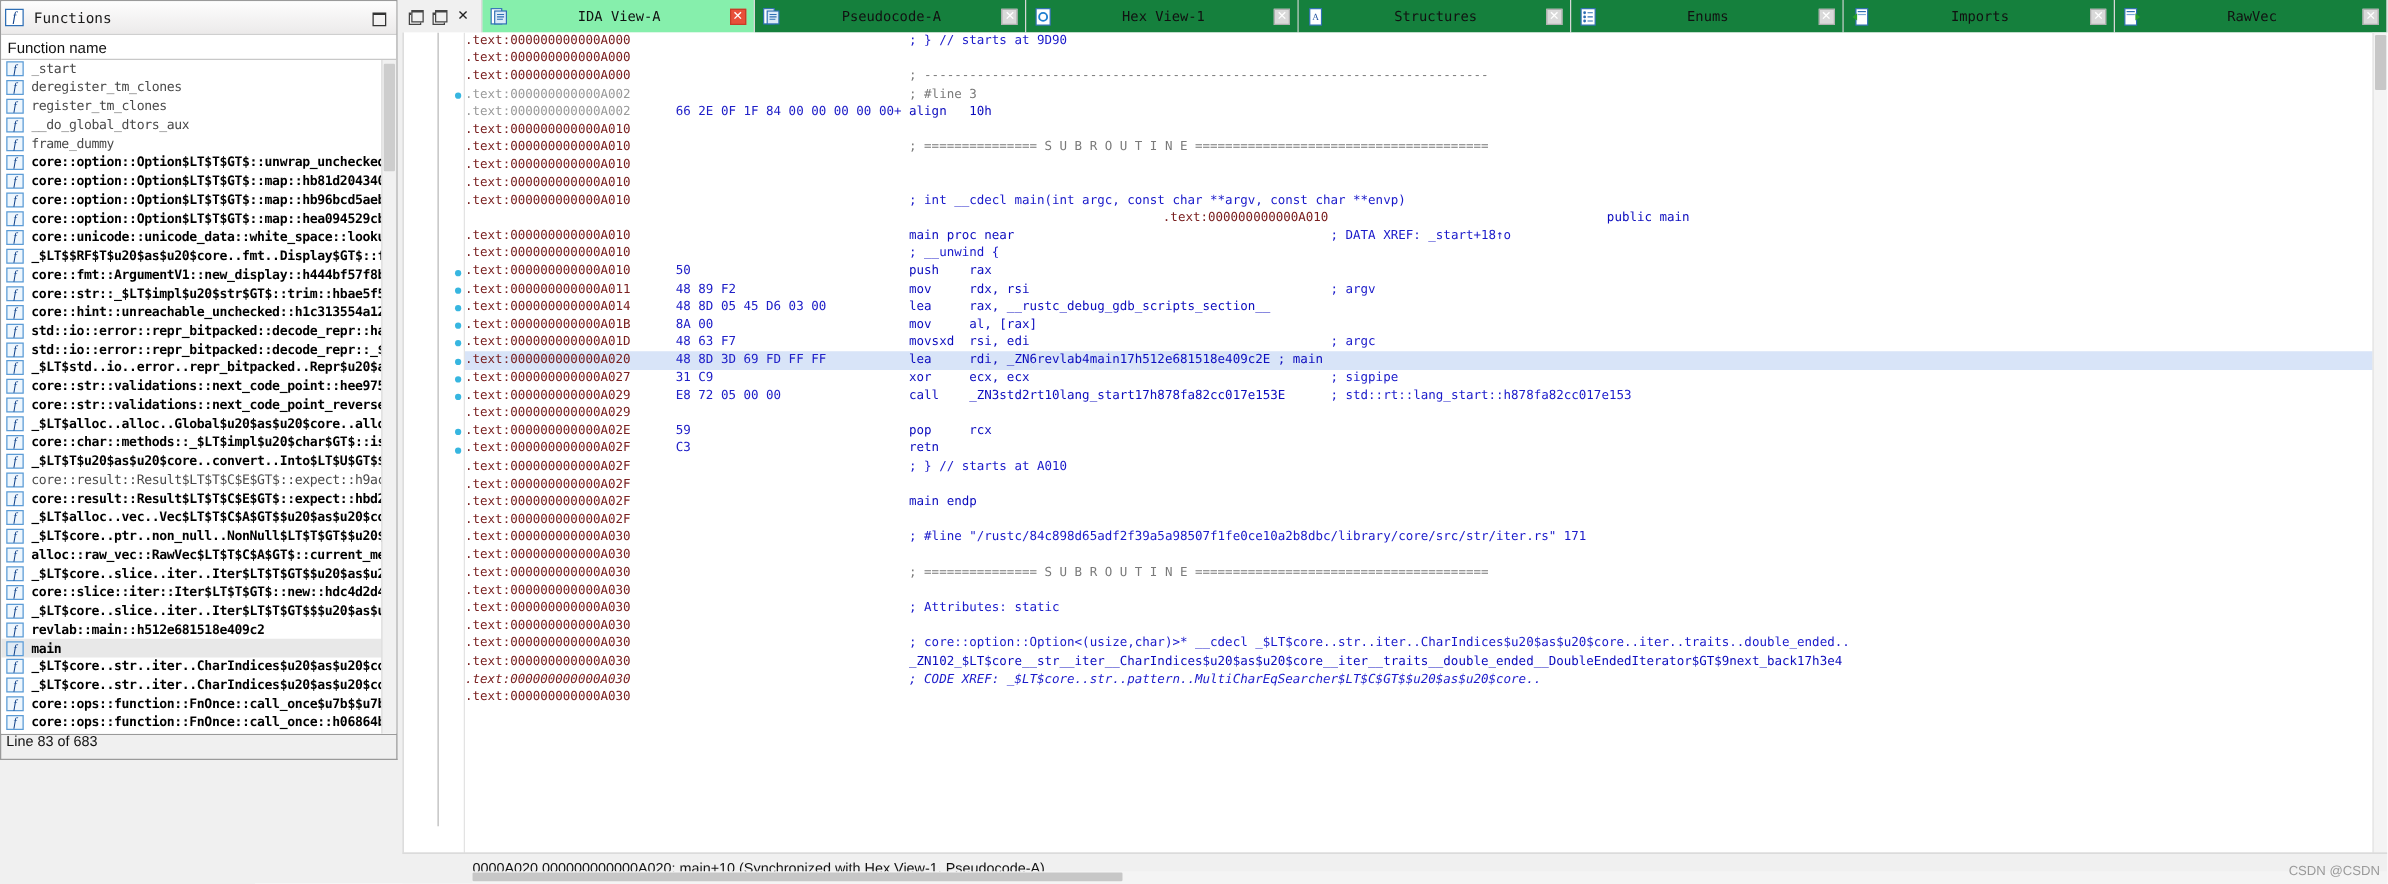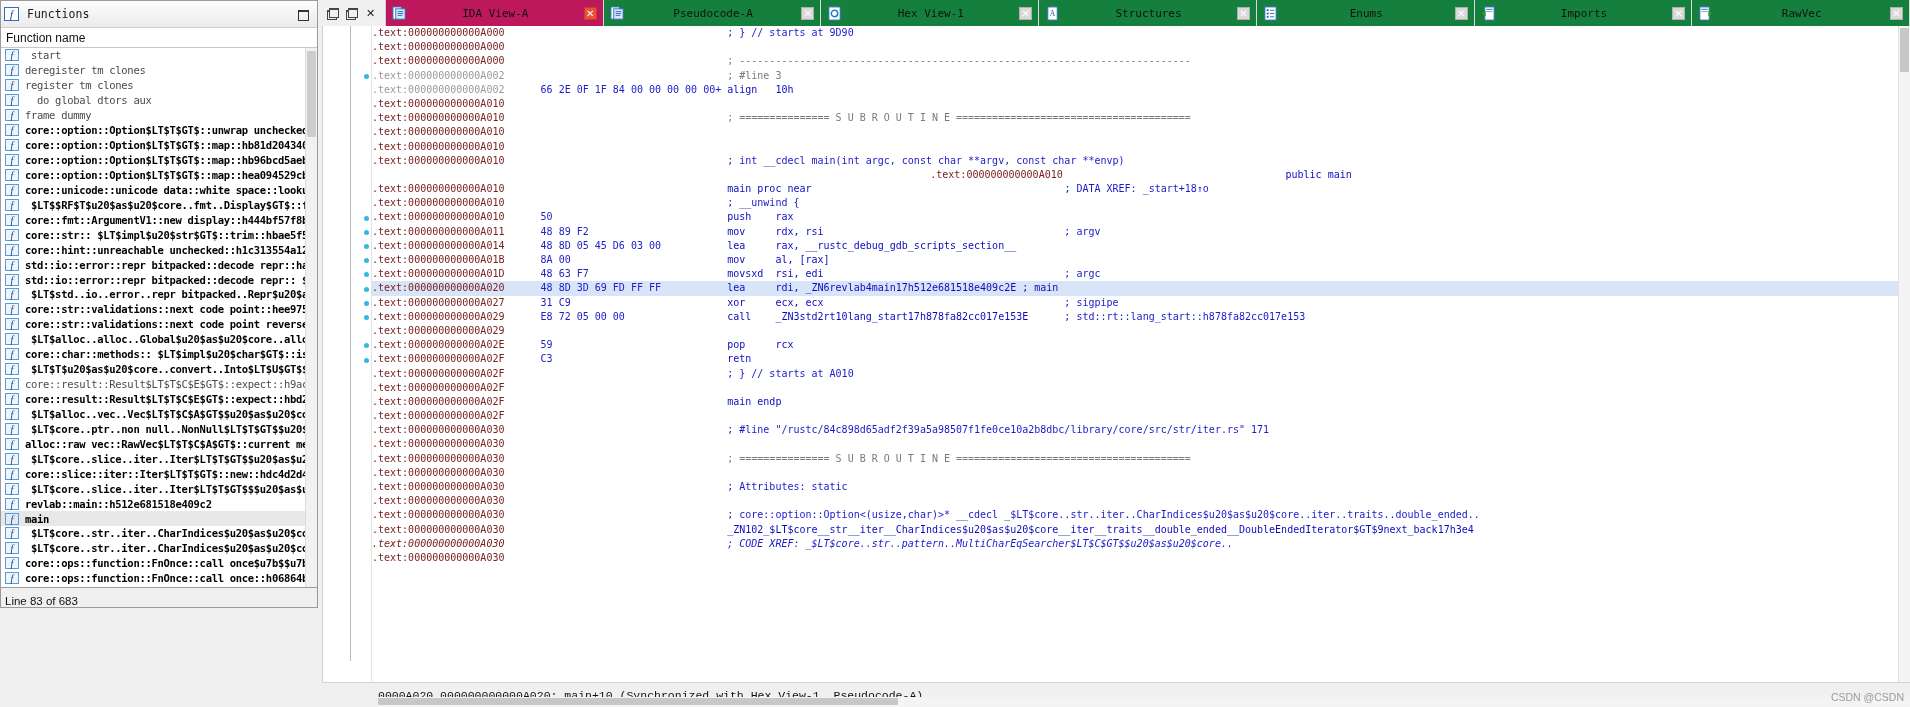--- a/index.html
+++ b/index.html
@@ -138,21 +138,21 @@
   .fn-statusbar {
     position: absolute;
     left: 0; top: 588px;
     width: 318px;
     height: 20px;
     background: #f0f0f0;
     border: 1px solid #9a9a9a;
     border-top: none;
     box-sizing: border-box;
     display: flex;
-    align-items: flex-end;
+    align-items: flex-start;
     padding-left: 4px;
     font-family: "Liberation Sans", sans-serif;
     font-size: 11.5px;
     color: #111;
   }
 
   
   #tabbar {
     position: absolute;
     left: 322px; top: 0;
@@ -179,21 +179,21 @@
     flex: 1 1 0;
     min-width: 0;
     background: #15803d;
     border-right: 1px solid #d7d7d7;
     display: flex;
     align-items: center;
     padding: 0 6px;
     box-sizing: border-box;
     position: relative;
   }
-  .tab.active { background: #be185d; }
+  .tab.active { background: #86efac; }
   .tab-icon {
     width: 15px; height: 15px;
     flex: 0 0 auto;
     position: relative;
   }
   .tab-label {
     flex: 1 1 auto;
     text-align: center;
     font-family: "DejaVu Sans Mono", monospace;
     font-size: 11px;
@@ -289,21 +289,21 @@
   #bottombar {
     position: absolute;
     left: 322px; right: 0; bottom: 0;
     height: 24px;
     background: #f0f0f0;
     border-top: 1px solid #d3d3d3;
     display: flex;
     align-items: center;
   }
   #status-text {
-    font-family: Liberation Mono, monospace;
+    font-family: Liberation Sans, sans-serif;
     font-size: 11.5px;
     color: #111;
     padding-left: 56px;
     white-space: nowrap;
   }
   #hscroll {
     position: absolute;
     left: 56px; right: 0; bottom: 0;
     height: 10px;
     background: #f4f4f4;

